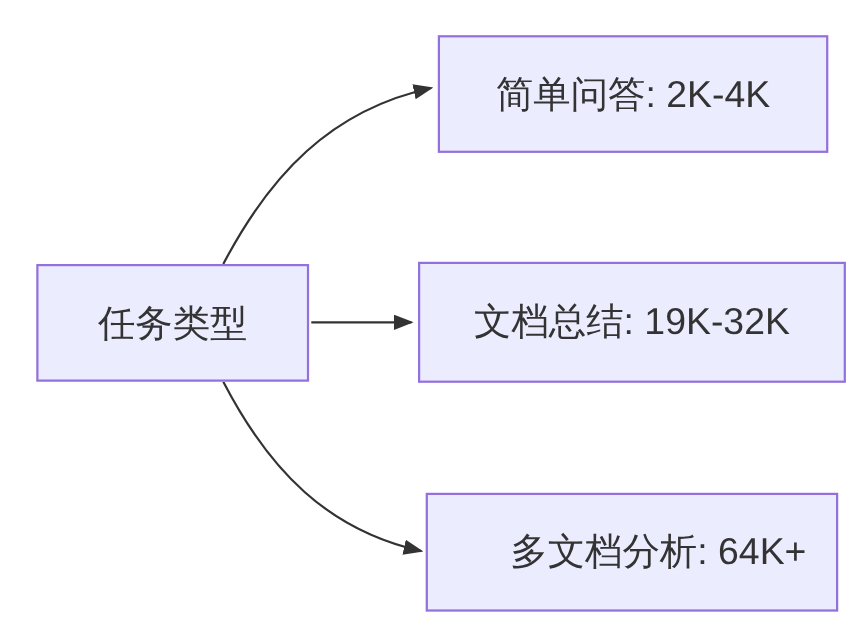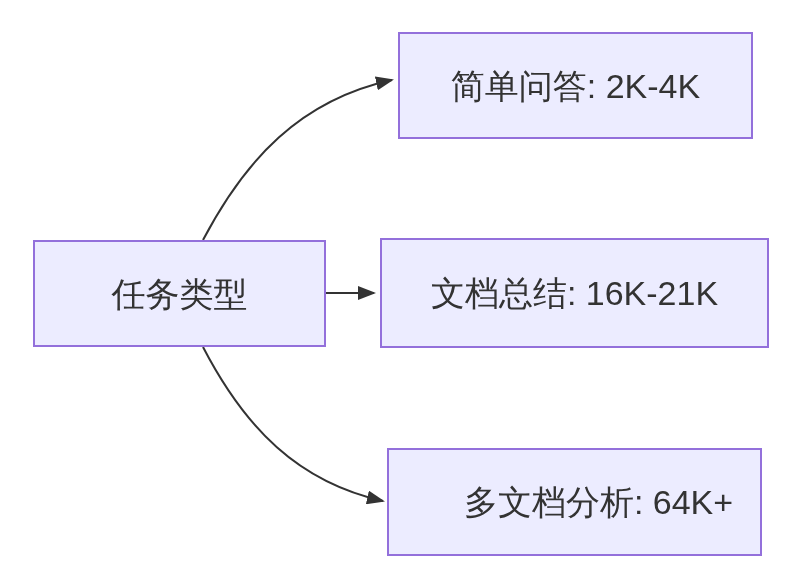--- a/index.html
+++ b/index.html
@@ -33,21 +33,21 @@
     background: #ECECFF;
     border: 2px solid #9370DB;
     display: flex;
     align-items: center;
     justify-content: center;
     color: #333333;
     font-size: 34px;
     line-height: 1;
     white-space: nowrap;
   }
-  .node-root   { left: 33px;  top: 240px; width: 293px; height: 107px; }
+  .node-root   { left: 33px;  top: 240px; width: 248px; height: 107px; }
   .node-branch-0 { left: 398px; top: 32px;  width: 355px; height: 107px; }
   .node-branch-1 { left: 380px; top: 238px; width: 389px; height: 110px; }
   .node-branch-2 { left: 387px; top: 448px; width: 375px; height: 108px; padding-left: 48px; }
 </style>
 </head>
 <body>
 
 <div class="canvas">
 
   <svg class="edges" viewBox="0 0 787 572" xmlns="http://www.w3.org/2000/svg">
@@ -63,20 +63,20 @@
 
   <div class="node node-root">
     <span>任务类型</span>
   </div>
 
   <div class="node node-branch-0">
     <span>简单问答: 2K-4K</span>
   </div>
 
   <div class="node node-branch-1">
-    <span>文档总结: 16K-21K</span>
+    <span>文档总结: 19K-32K</span>
   </div>
 
   <div class="node node-branch-2">
     <span>多文档分析: 64K+</span>
   </div>
 
 </div>
 
 </body></html>

